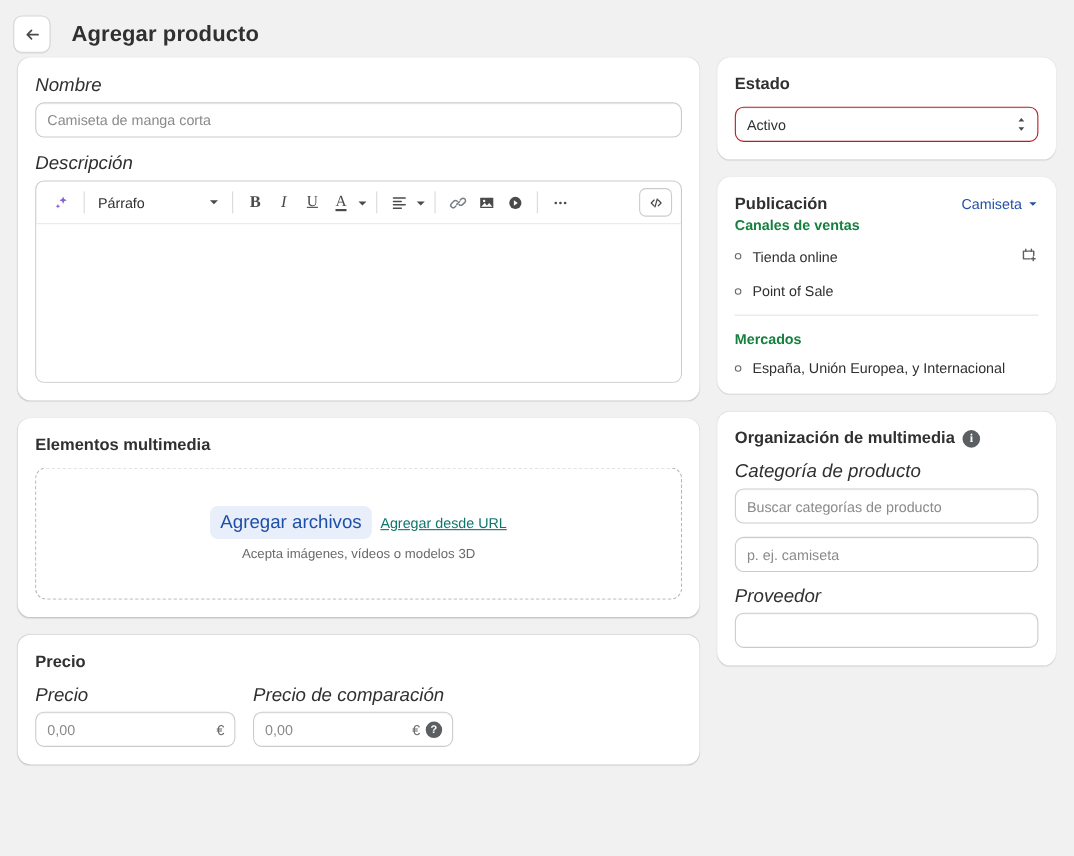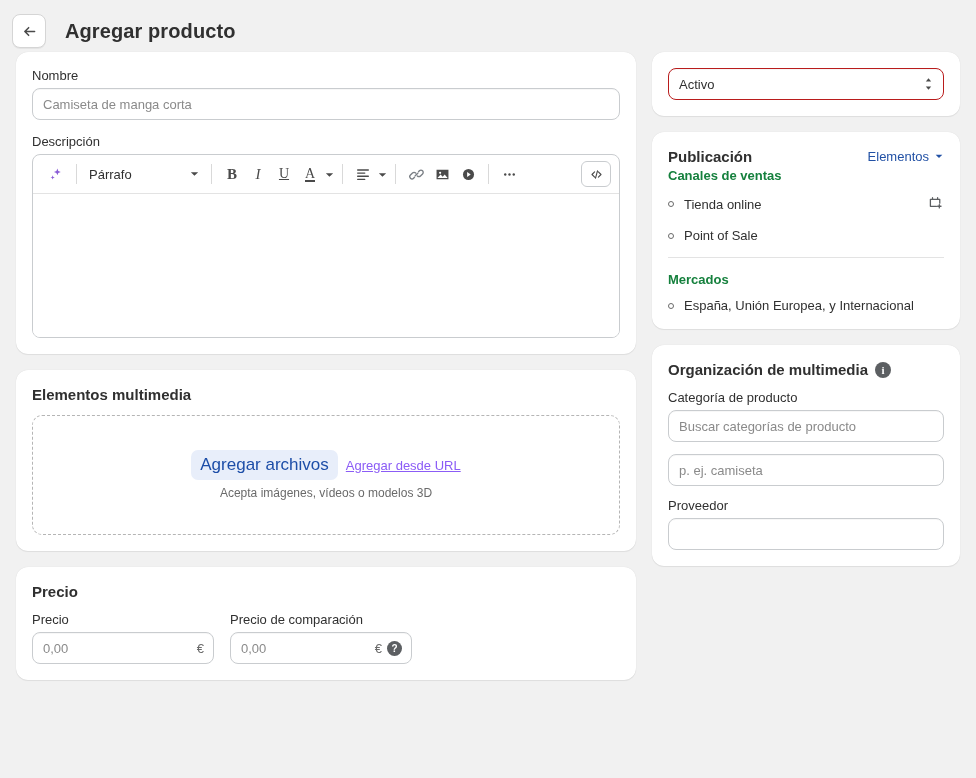--- a/index.html
+++ b/index.html
@@ -58,24 +58,25 @@
   .card-title {
     font-size: 14px;
     font-weight: bold;
     color: #303030;
     margin: 0 0 12px 0;
     display: flex; align-items: center;
   }
   .card-title.lg { font-size: 15px; }
 
   .field-label {
-    font-size: 13px;
+    font-size: 17px;
     color: #303030;
     margin-bottom: 5px;
     display: block;
+    font-style: italic;
   }
   .input {
     width: 100%;
     height: 32px;
     border: 1px solid #c9cccf;
     border-radius: 8px;
     background: #fff;
     font-size: 13px;
     font-family: "Liberation Sans", sans-serif;
     color: #303030;
@@ -166,21 +167,21 @@
     background: #e8eefa;
     color: #1d4ea8;
     font-size: 17px;
     border: none;
     border-radius: 7px;
     padding: 5px 9px;
     cursor: pointer;
     font-family: "Liberation Sans", sans-serif;
   }
   .link-url {
-    color: #8b5cf6;
+    color: #0f766e;
     font-size: 13px;
     text-decoration: underline;
     cursor: pointer;
   }
   .dz-hint { font-size: 12px; color: #6a6a6a; }
 
   
   .price-row { display: flex; gap: 16px; }
   .price-col { width: 182px; }
   .input-wrap { position: relative; }
@@ -428,38 +429,39 @@
               </span>
             </div>
           </div>
         </div>
       </div>
     </div>
 
     <div class="col-side">
 
       <div class="card">
+        <div class="card-title lg">Estado</div>
         <div class="select-wrap">
           <select>
             <option>Activo</option>
           </select>
           <span class="select-arrows">
             <svg width="11" height="16" viewBox="0 0 12 18" fill="#4a4a4a">
               <path d="M6 2.5l3 3.6H3z"></path>
                 <path d="M6 15.5l3-3.6H3z"></path>
             </svg>
           </span>
         </div>
       </div>
 
       <div class="card">
         <div class="card-head-row">
           <div class="card-title lg" style="margin:0;">Publicación</div>
           <div class="manage-link">
-            <span>Elementos</span>
+            <span>Camiseta</span>
             <span>
               <svg width="10" height="10" viewBox="0 0 12 12" fill="#2251a5">
                   <path d="M2 4.5l4 4 4-4z"></path>
                 </svg>
             </span>
           </div>
         </div>
 
         <div class="sub-title">Canales de ventas</div>
 

